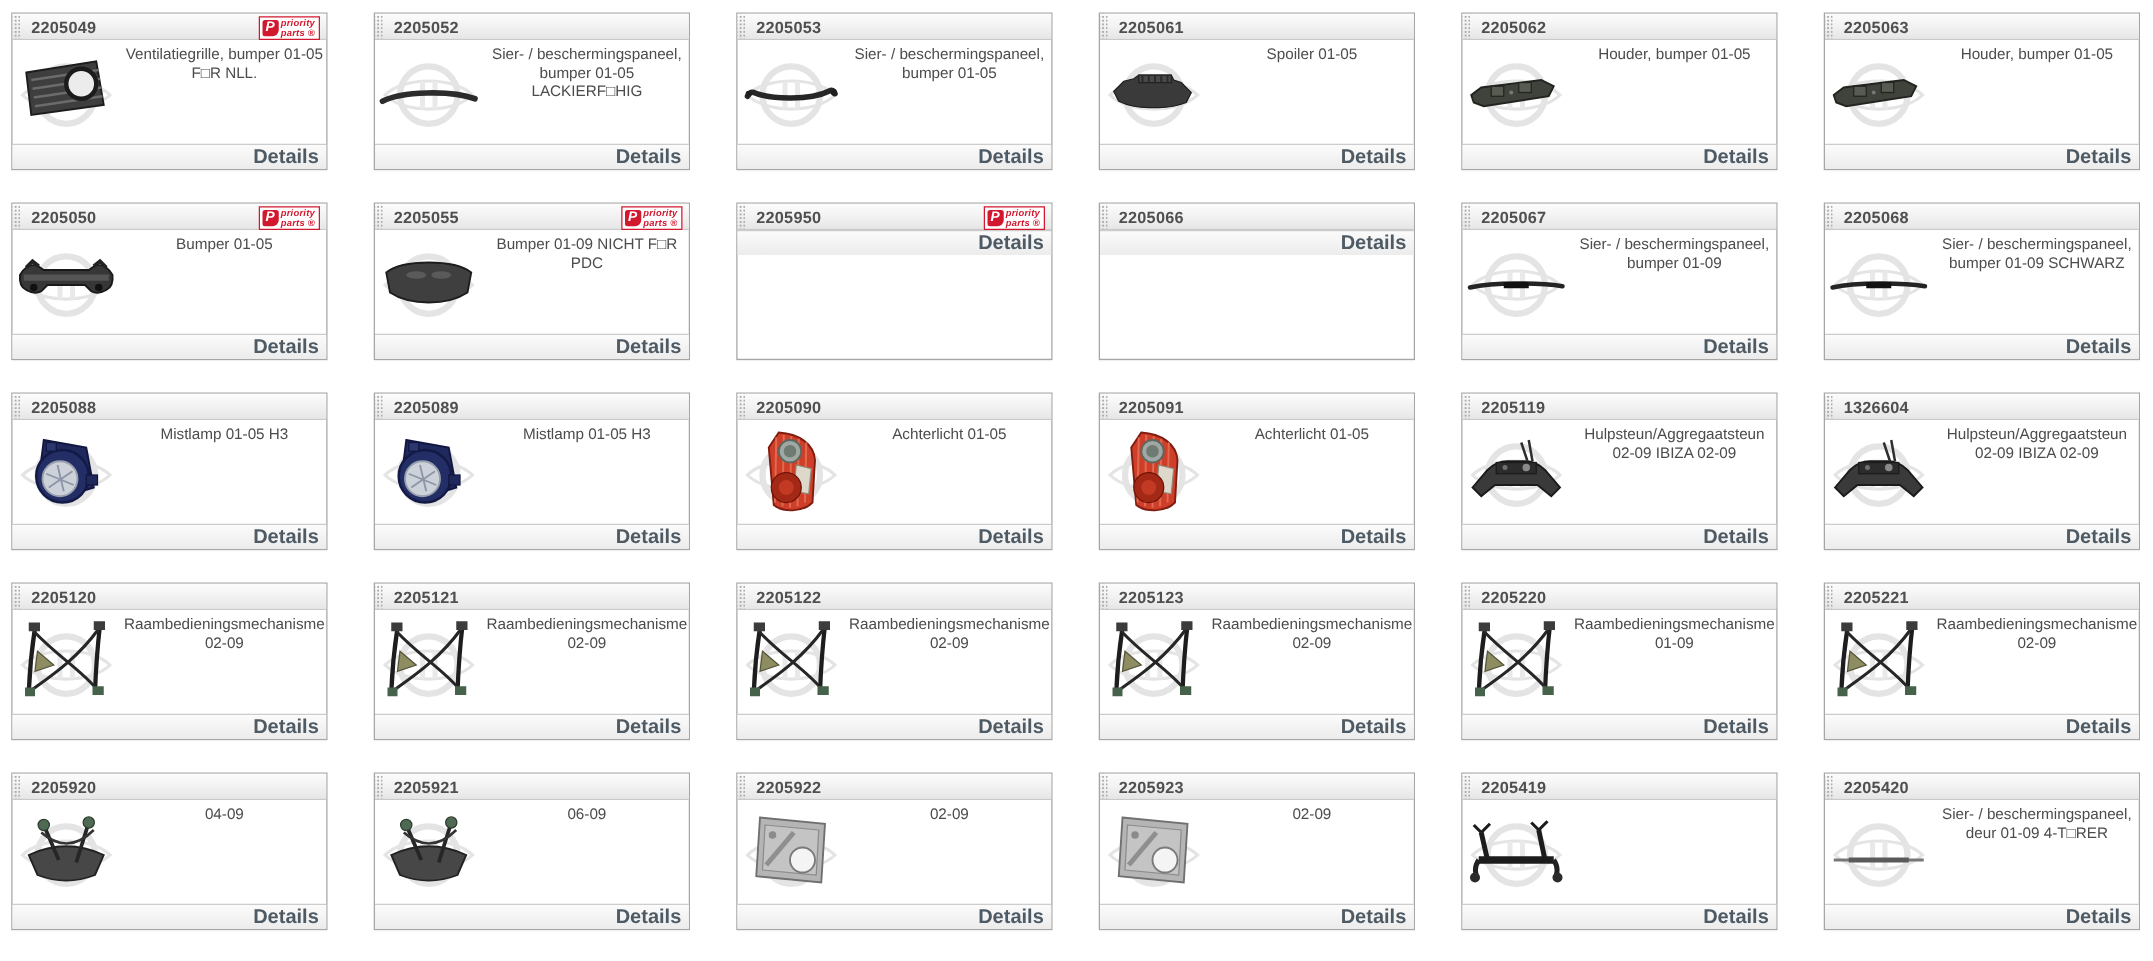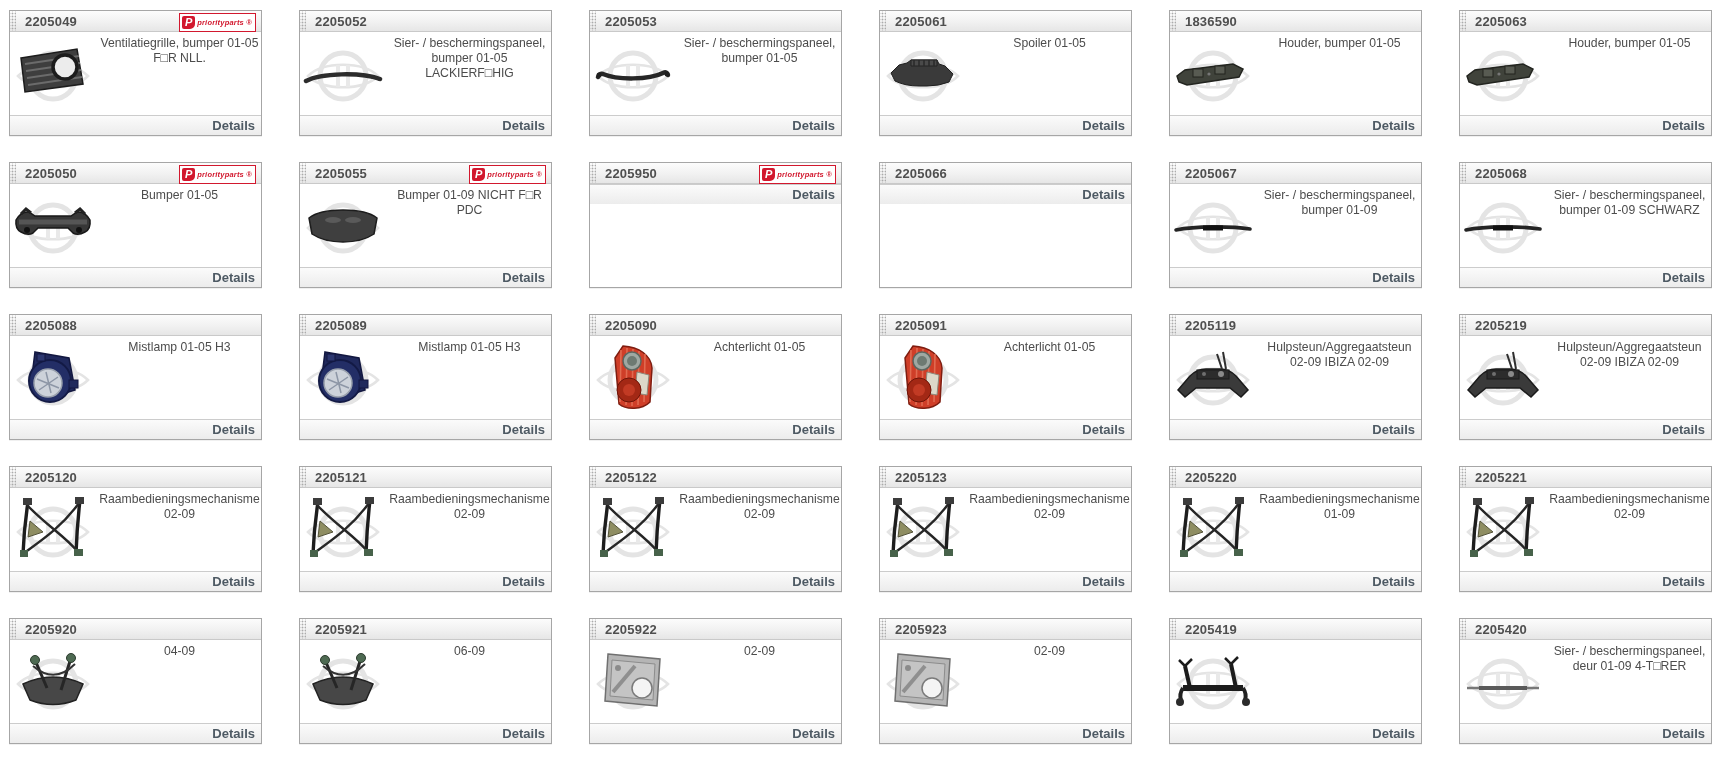--- a/index.html
+++ b/index.html
@@ -47,42 +47,42 @@
     padding:1px 3px 1px 2px;gap:2px;
   }
   .ptile{
     width:13px;height:13px;flex:0 0 13px;
     background:#d2182e;color:#fff;
     font-weight:bold;font-style:italic;
     font-size:11px;line-height:13px;text-align:center;
     border-radius:2px 2px 5px 2px;
   }
   .btxt{
-    display:flex;flex-direction:row;justify-content:center;
+    display:flex;flex-direction:column;justify-content:center;
     font-size:7.5px;line-height:7.5px;
     color:#d2182e;font-weight:bold;font-style:italic;letter-spacing:0.2px;
     white-space:nowrap;
   }
   .bd{flex:1 1 auto;display:flex;overflow:hidden;min-height:0;text-align:center;}
   .imgbox{flex:0 0 86px;width:86px;display:flex;align-items:center;justify-content:center;}
   .desc{
     flex:1 1 auto;
     padding:4px 0 0 2px;
     font-size:12.2px;line-height:15px;color:#4c4c4c;
     overflow:hidden;
   }
   .ft{
     flex:0 0 19px;height:19px;
     background:linear-gradient(180deg,#fbfbfb,#ececec);
     border-top:1px solid #cccccc;
     display:flex;align-items:center;justify-content:flex-end;
     padding-right:6px;
   }
   .details{
-    font-size:13px;font-weight:bold;color:#4e5a64;
+    font-size:16px;font-weight:bold;color:#4e5a64;
     text-decoration:none;cursor:pointer;
   }
 </style>
 </head>
 <body>
 
 <main class="grid">
   <article class="card">
     <header class="hd">
       <span class="grip"></span>
@@ -188,21 +188,21 @@
       <div class="desc">Spoiler 01-05</div>
     </div>
     <footer class="ft">
       <a class="details">Details</a>
     </footer>
   </article>
 
   <article class="card">
     <header class="hd">
       <span class="grip"></span>
-      <span class="pnum">1836590</span>
+      <span class="pnum">2205062</span>
 
     </header>
     <div class="bd">
       <div class="imgbox">
         <svg class="pimg" viewBox="0 0 80 76" width="80" height="76">
             <g fill="none" stroke="#e4e4e4">
               <path d="M5 40 C 20 25 60 25 75 40 C 60 55 20 55 5 40 Z" stroke-width="2.5"></path>
               <circle cx="40" cy="40" r="23" stroke-width="5"></circle>
               <path d="M35 29 v22 M45 29 v22" stroke-width="4" stroke="#e9e9e9"></path>
             </g>
@@ -532,21 +532,21 @@
       <div class="desc">Hulpsteun/Aggregaatsteun 02-09 IBIZA 02-09</div>
     </div>
     <footer class="ft">
       <a class="details">Details</a>
     </footer>
   </article>
 
   <article class="card">
     <header class="hd">
       <span class="grip"></span>
-      <span class="pnum">2205219</span>
+      <span class="pnum">1326604</span>
 
     </header>
     <div class="bd">
       <div class="imgbox">
         <svg class="pimg" viewBox="0 0 80 76" width="80" height="76">
             <g fill="none" stroke="#e4e4e4">
               <path d="M5 40 C 20 25 60 25 75 40 C 60 55 20 55 5 40 Z" stroke-width="2.5"></path>
               <circle cx="40" cy="40" r="23" stroke-width="5"></circle>
               <path d="M35 29 v22 M45 29 v22" stroke-width="4" stroke="#e9e9e9"></path>
             </g>

